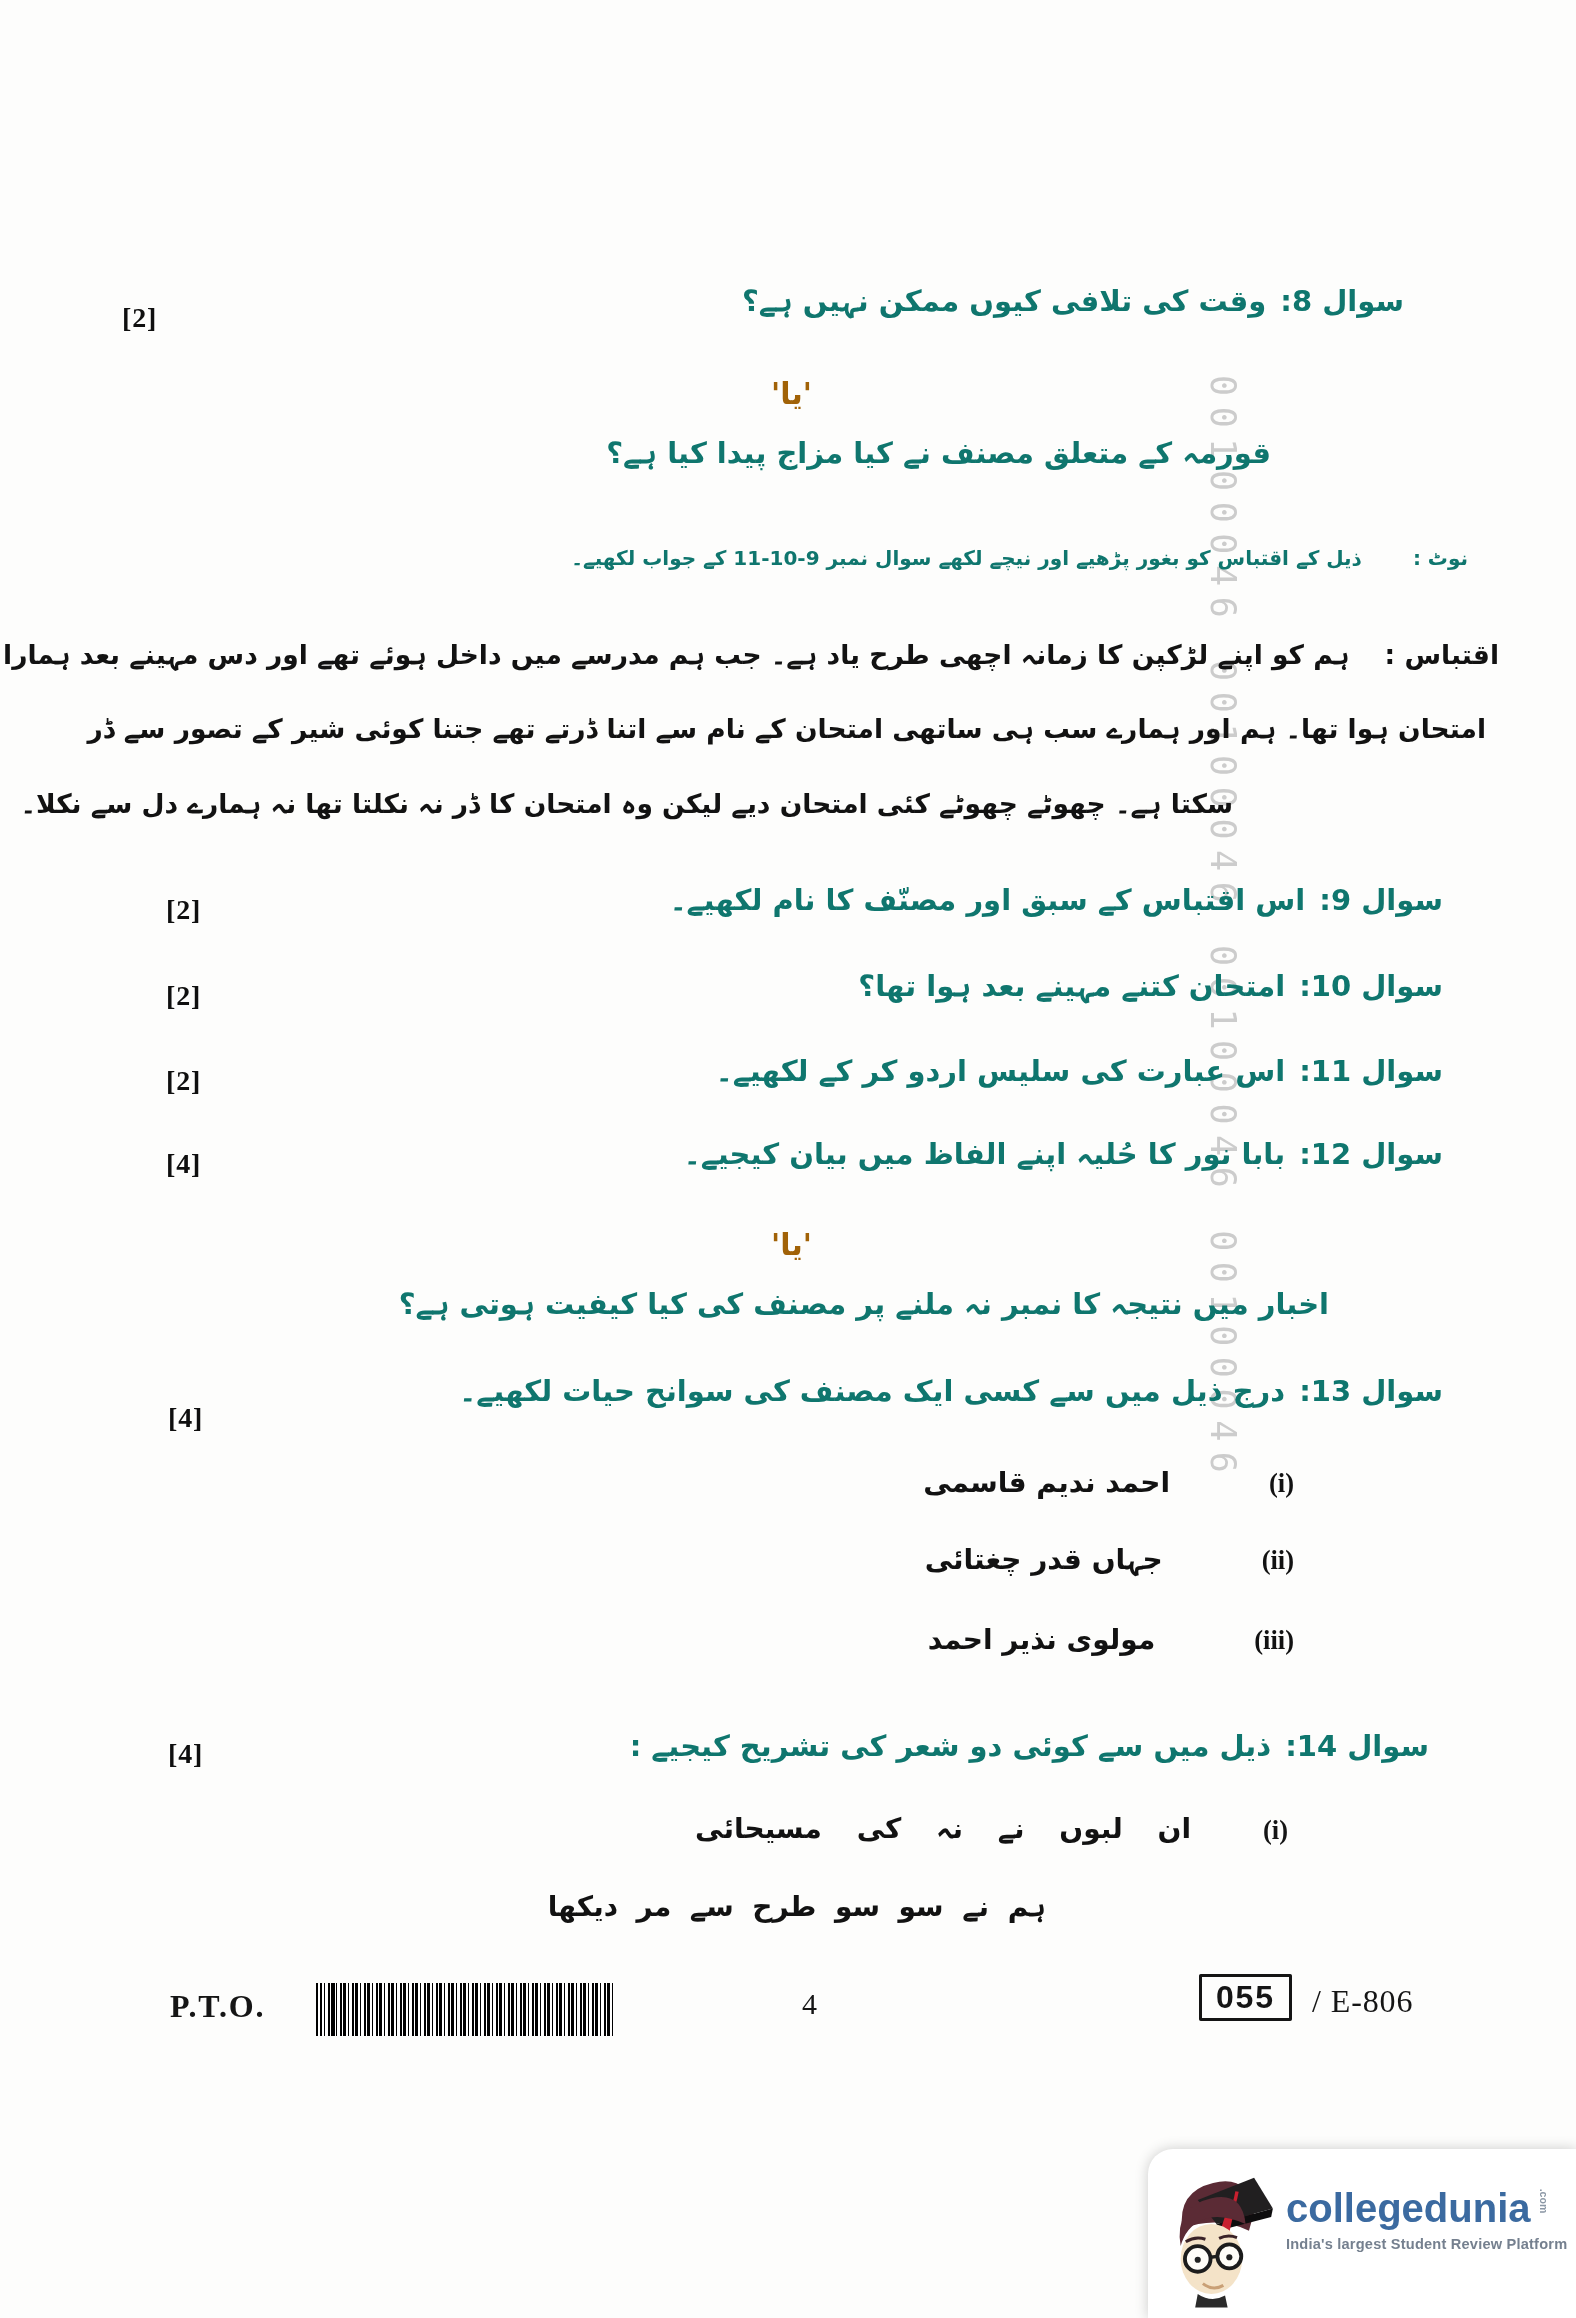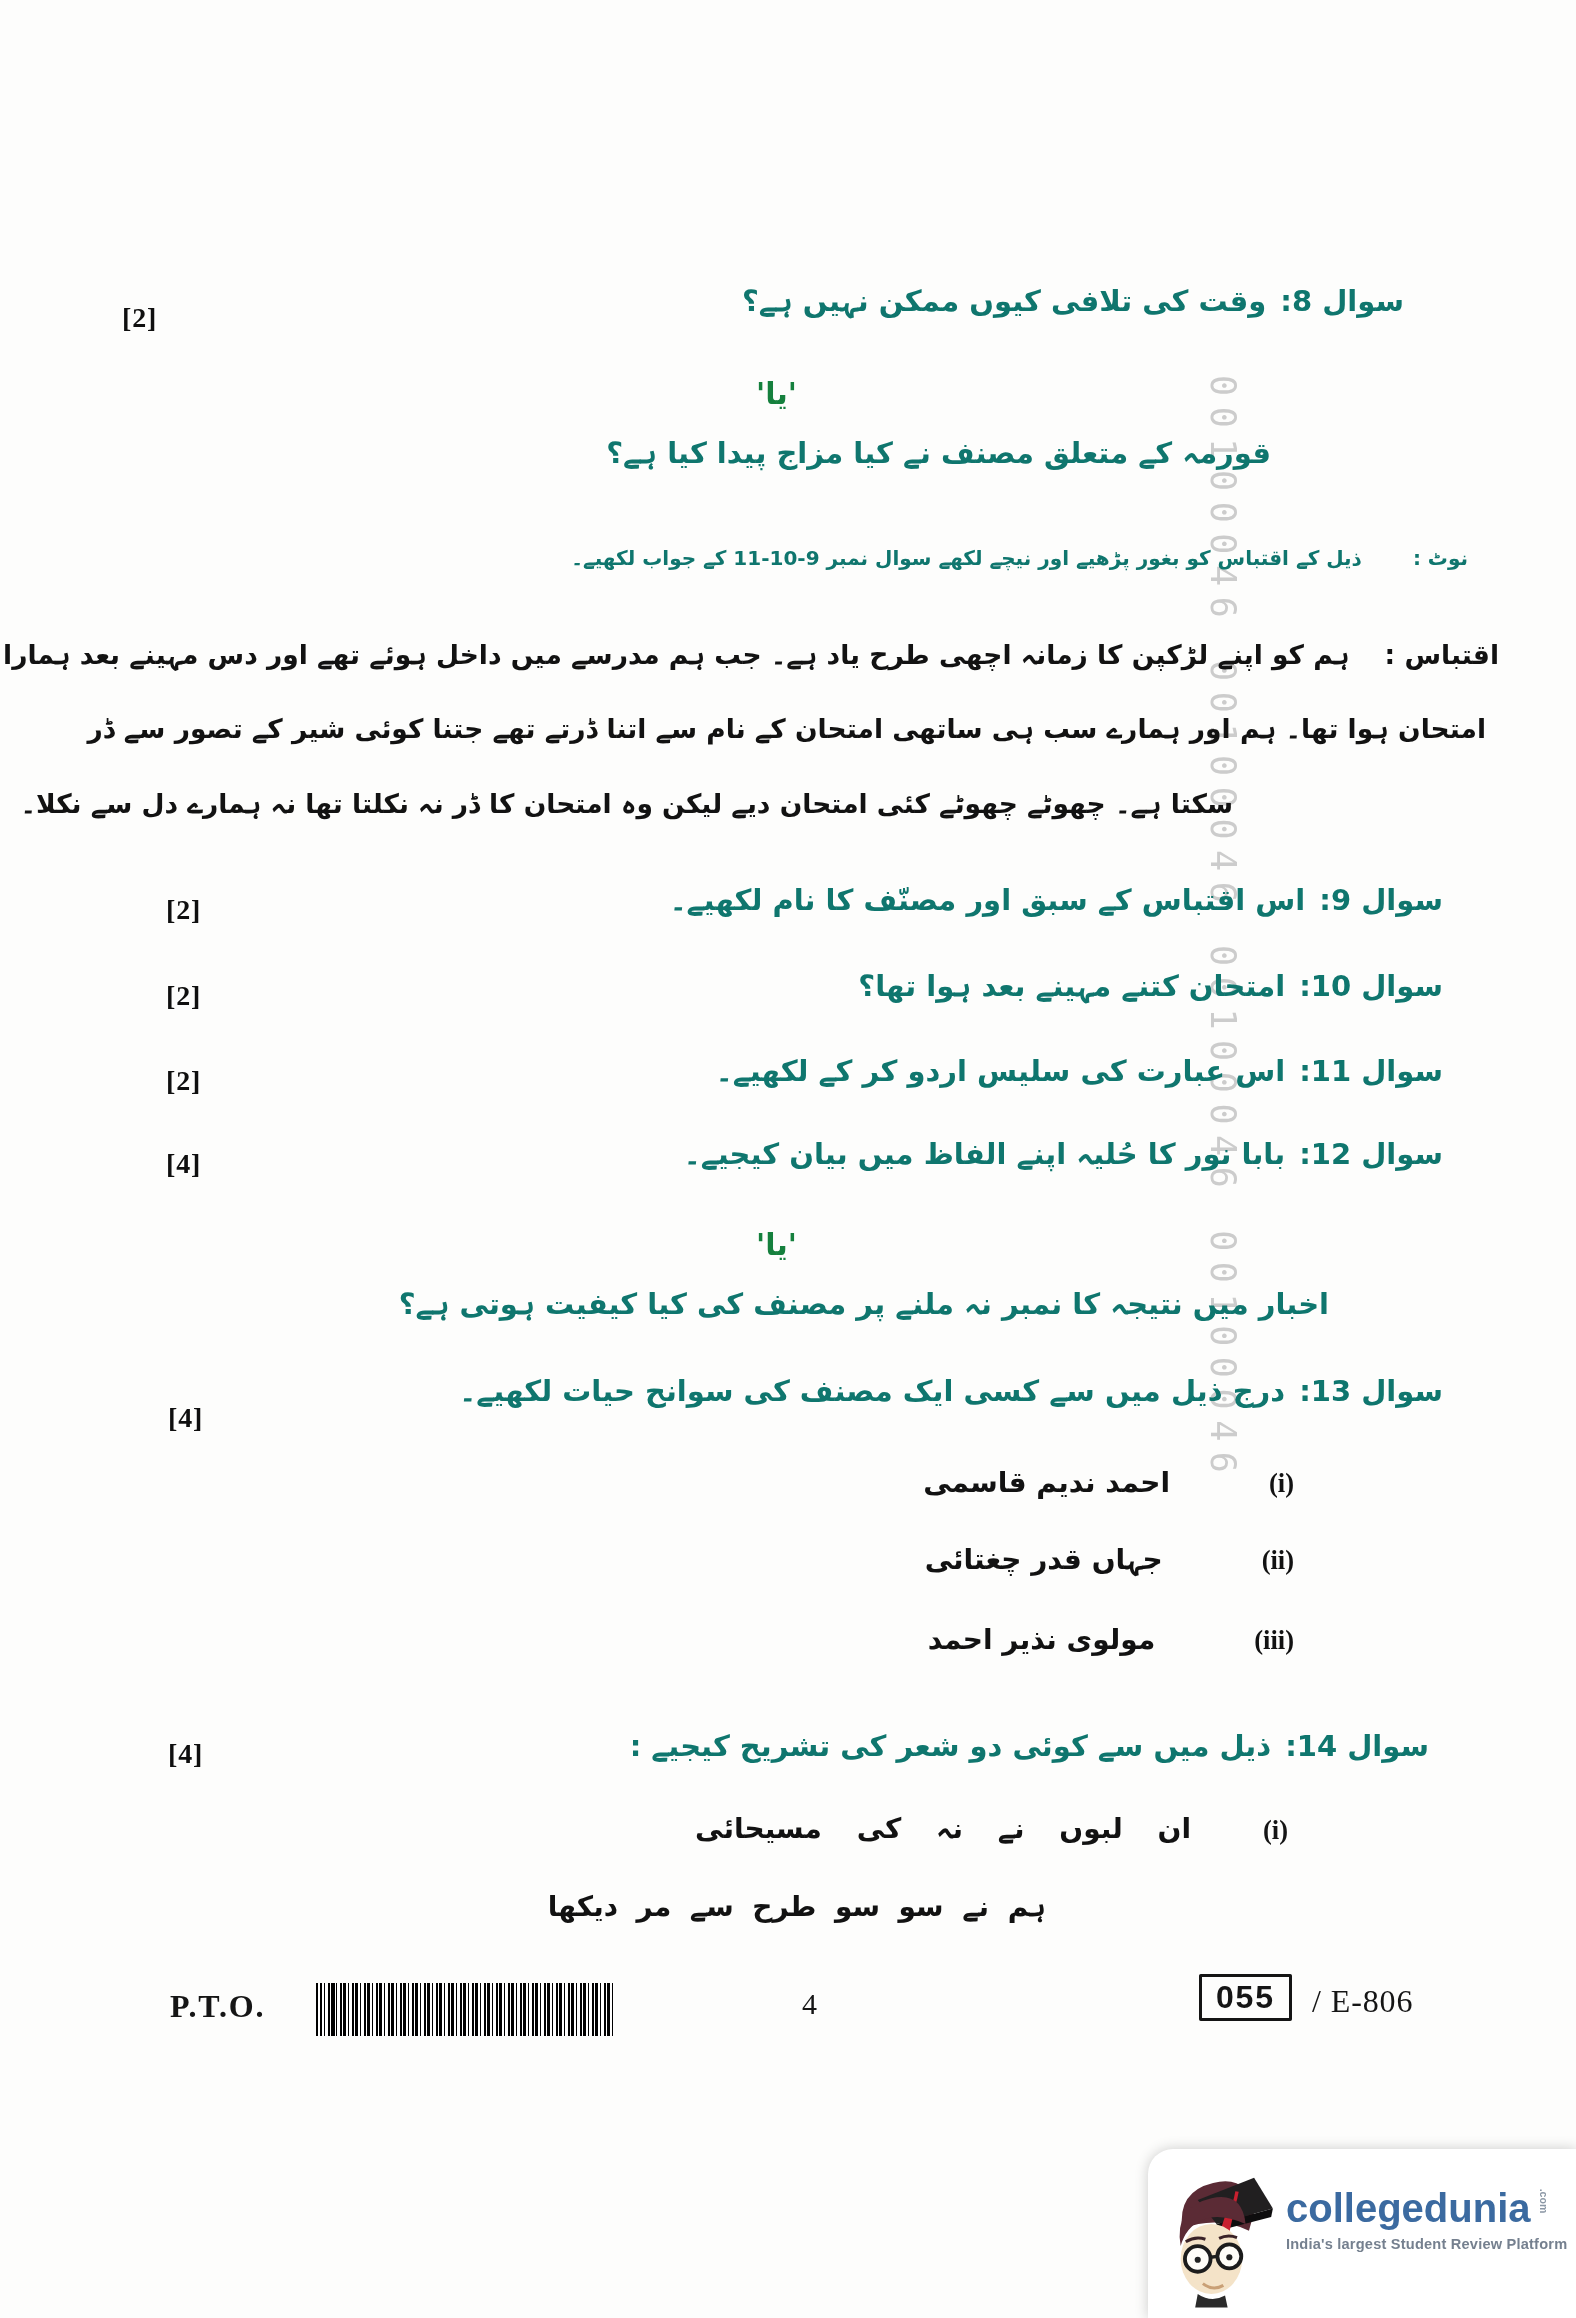--- a/index.html
+++ b/index.html
@@ -25,21 +25,21 @@
   .marks{
     position:absolute;z-index:2;
     font:700 28px "Liberation Serif",serif;color:#0f0f0f;letter-spacing:0.9px;
   }
   .excerpt-line{
     position:absolute;direction:rtl;white-space:nowrap;z-index:2;
     font:700 26.5px "DejaVu Sans",sans-serif;color:#121212;
   }
   .or-word{
     position:absolute;z-index:2;direction:rtl;
-    font:700 30px "DejaVu Sans",sans-serif;color:#15803d;
+    font:700 30px "DejaVu Sans",sans-serif;color:#a16207;margin-left:15px;
   }
   .opt-row{position:absolute;direction:rtl;white-space:nowrap;z-index:2;
     font:700 28px "DejaVu Sans",sans-serif;color:#121212;}
   .opt-num{direction:ltr;unicode-bidi:isolate;margin-left:99px;
     font:700 26.5px "Liberation Serif",serif;}
   .verse{position:absolute;direction:rtl;white-space:nowrap;z-index:2;
     font:700 28px "DejaVu Sans",sans-serif;color:#121212;}
   .verse-spread{word-spacing:25px;}
   .verse-num{position:absolute;z-index:2;font:700 26.5px "Liberation Serif",serif;}
   

